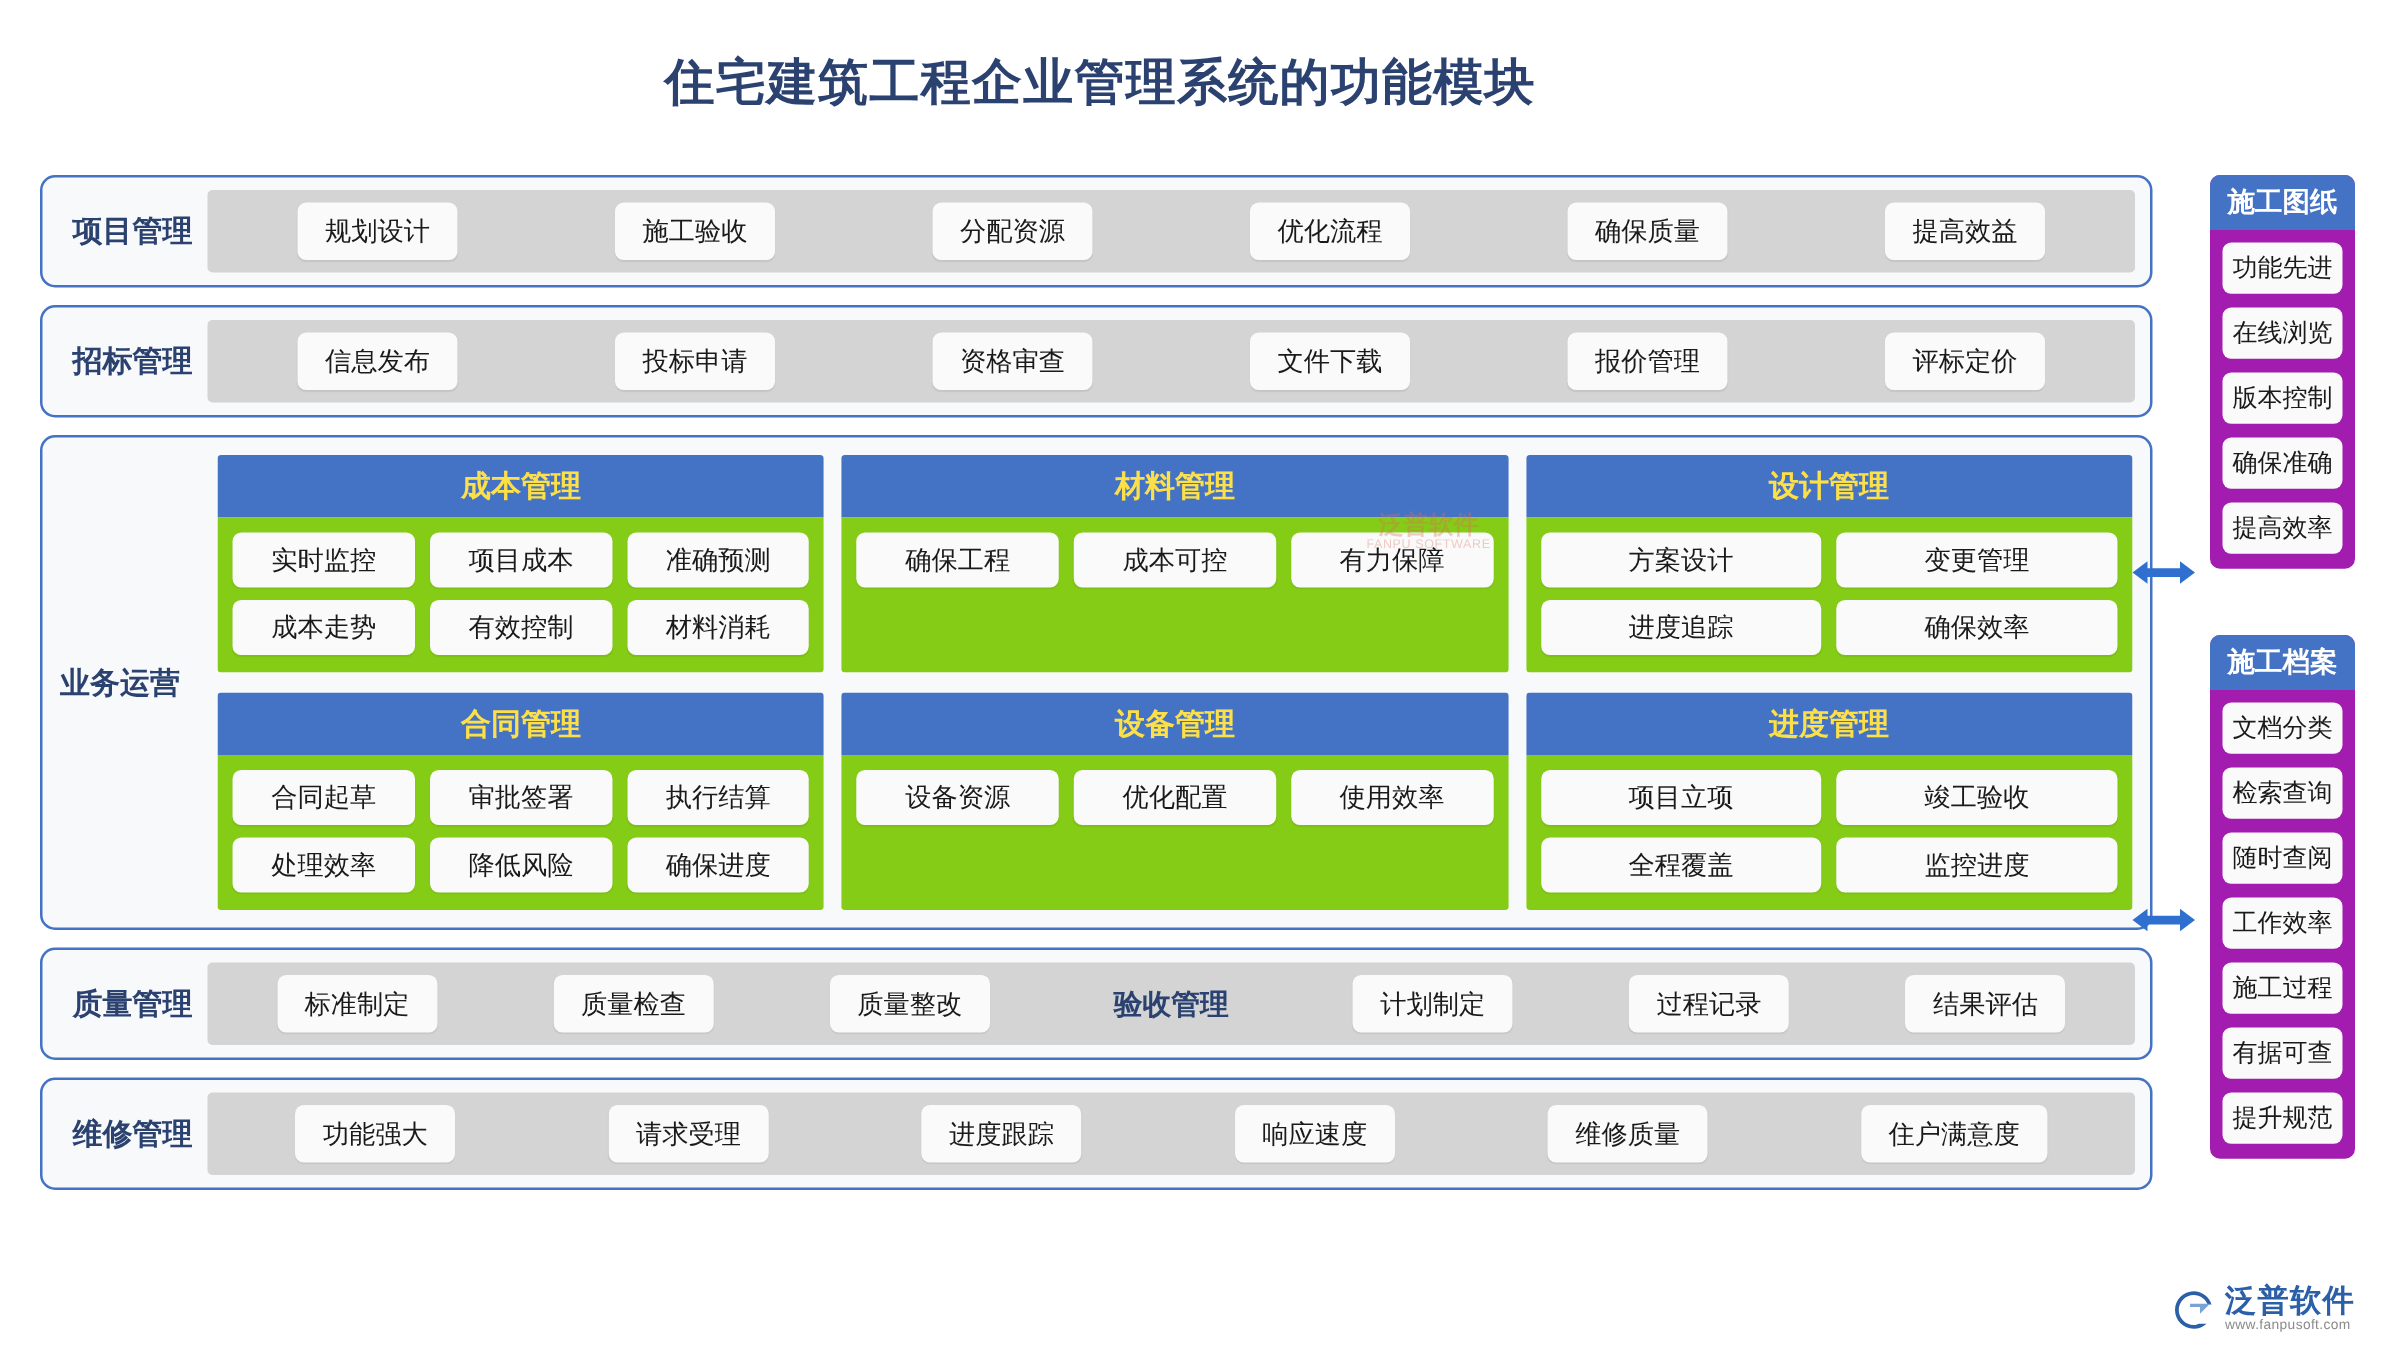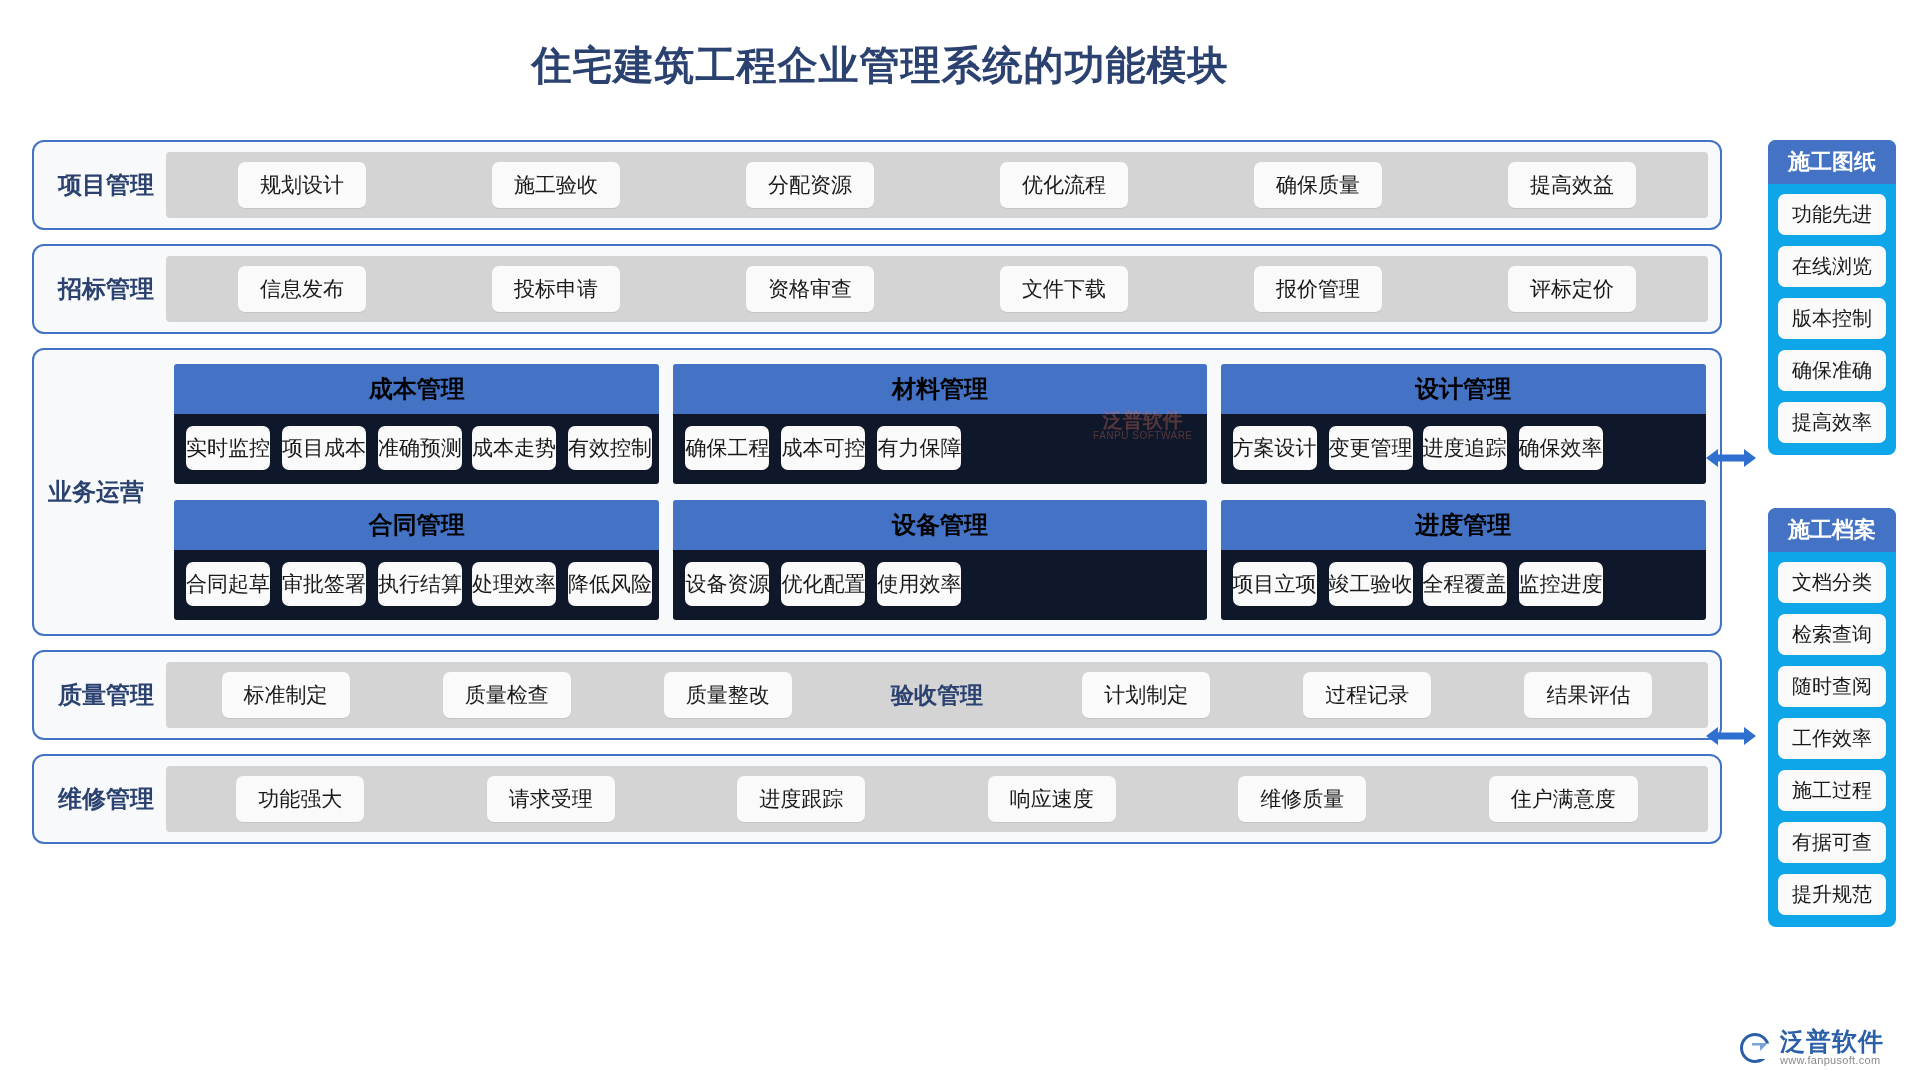--- a/index.html
+++ b/index.html
@@ -84,29 +84,29 @@
     grid-auto-rows: auto;
     gap: 16px 14px;
   }
   .mod {
     border-radius: 3px;
     overflow: hidden;
     display: flex; flex-direction: column;
   }
   .mod-head {
     background: #4472c4;
-    color: #000000;
+    color: #fde047;
     font-size: 24px; font-weight: bold;
     text-align: center;
     padding: 9px 0;
   }
   .mod-body {
-    background: #0f172a;
+    background: #84cc16;
     padding: 12px 12px 14px 12px;
-    display: flex; flex-direction: row; gap: 10px;
+    display: flex; flex-direction: column; gap: 10px;
     flex: 1 1 auto;
   }
   .mod-line {
     display: flex; justify-content: center; gap: 12px;
   }
   .mod-pill {
     background: #fafafa;
     border-radius: 7px;
     padding: 8px 0;
     font-size: 21px; color: #1a1a1a;
@@ -128,24 +128,24 @@
   .watermark .wm-main {
     font-size: 20px; color: #d8705a; font-weight: bold;
   }
   .watermark .wm-sub {
     font-size: 10px; color: #d8705a; letter-spacing: .5px;
   }
 
   
   .side {
     position: absolute;
-    background: #0ea5e9;
+    background: #a21caf;
     border-radius: 8px;
     padding: 0 10px 12px 10px;
-    width: 128px;
+    width: 116px;
     display: flex; flex-direction: column;
   }
   .side-head {
     background: #4472c4;
     color: #ffffff;
     font-size: 22px; font-weight: bold;
     text-align: center;
     padding: 7px 0;
     margin: 0 -10px 10px -10px;
     border-radius: 8px 8px 0 0;

